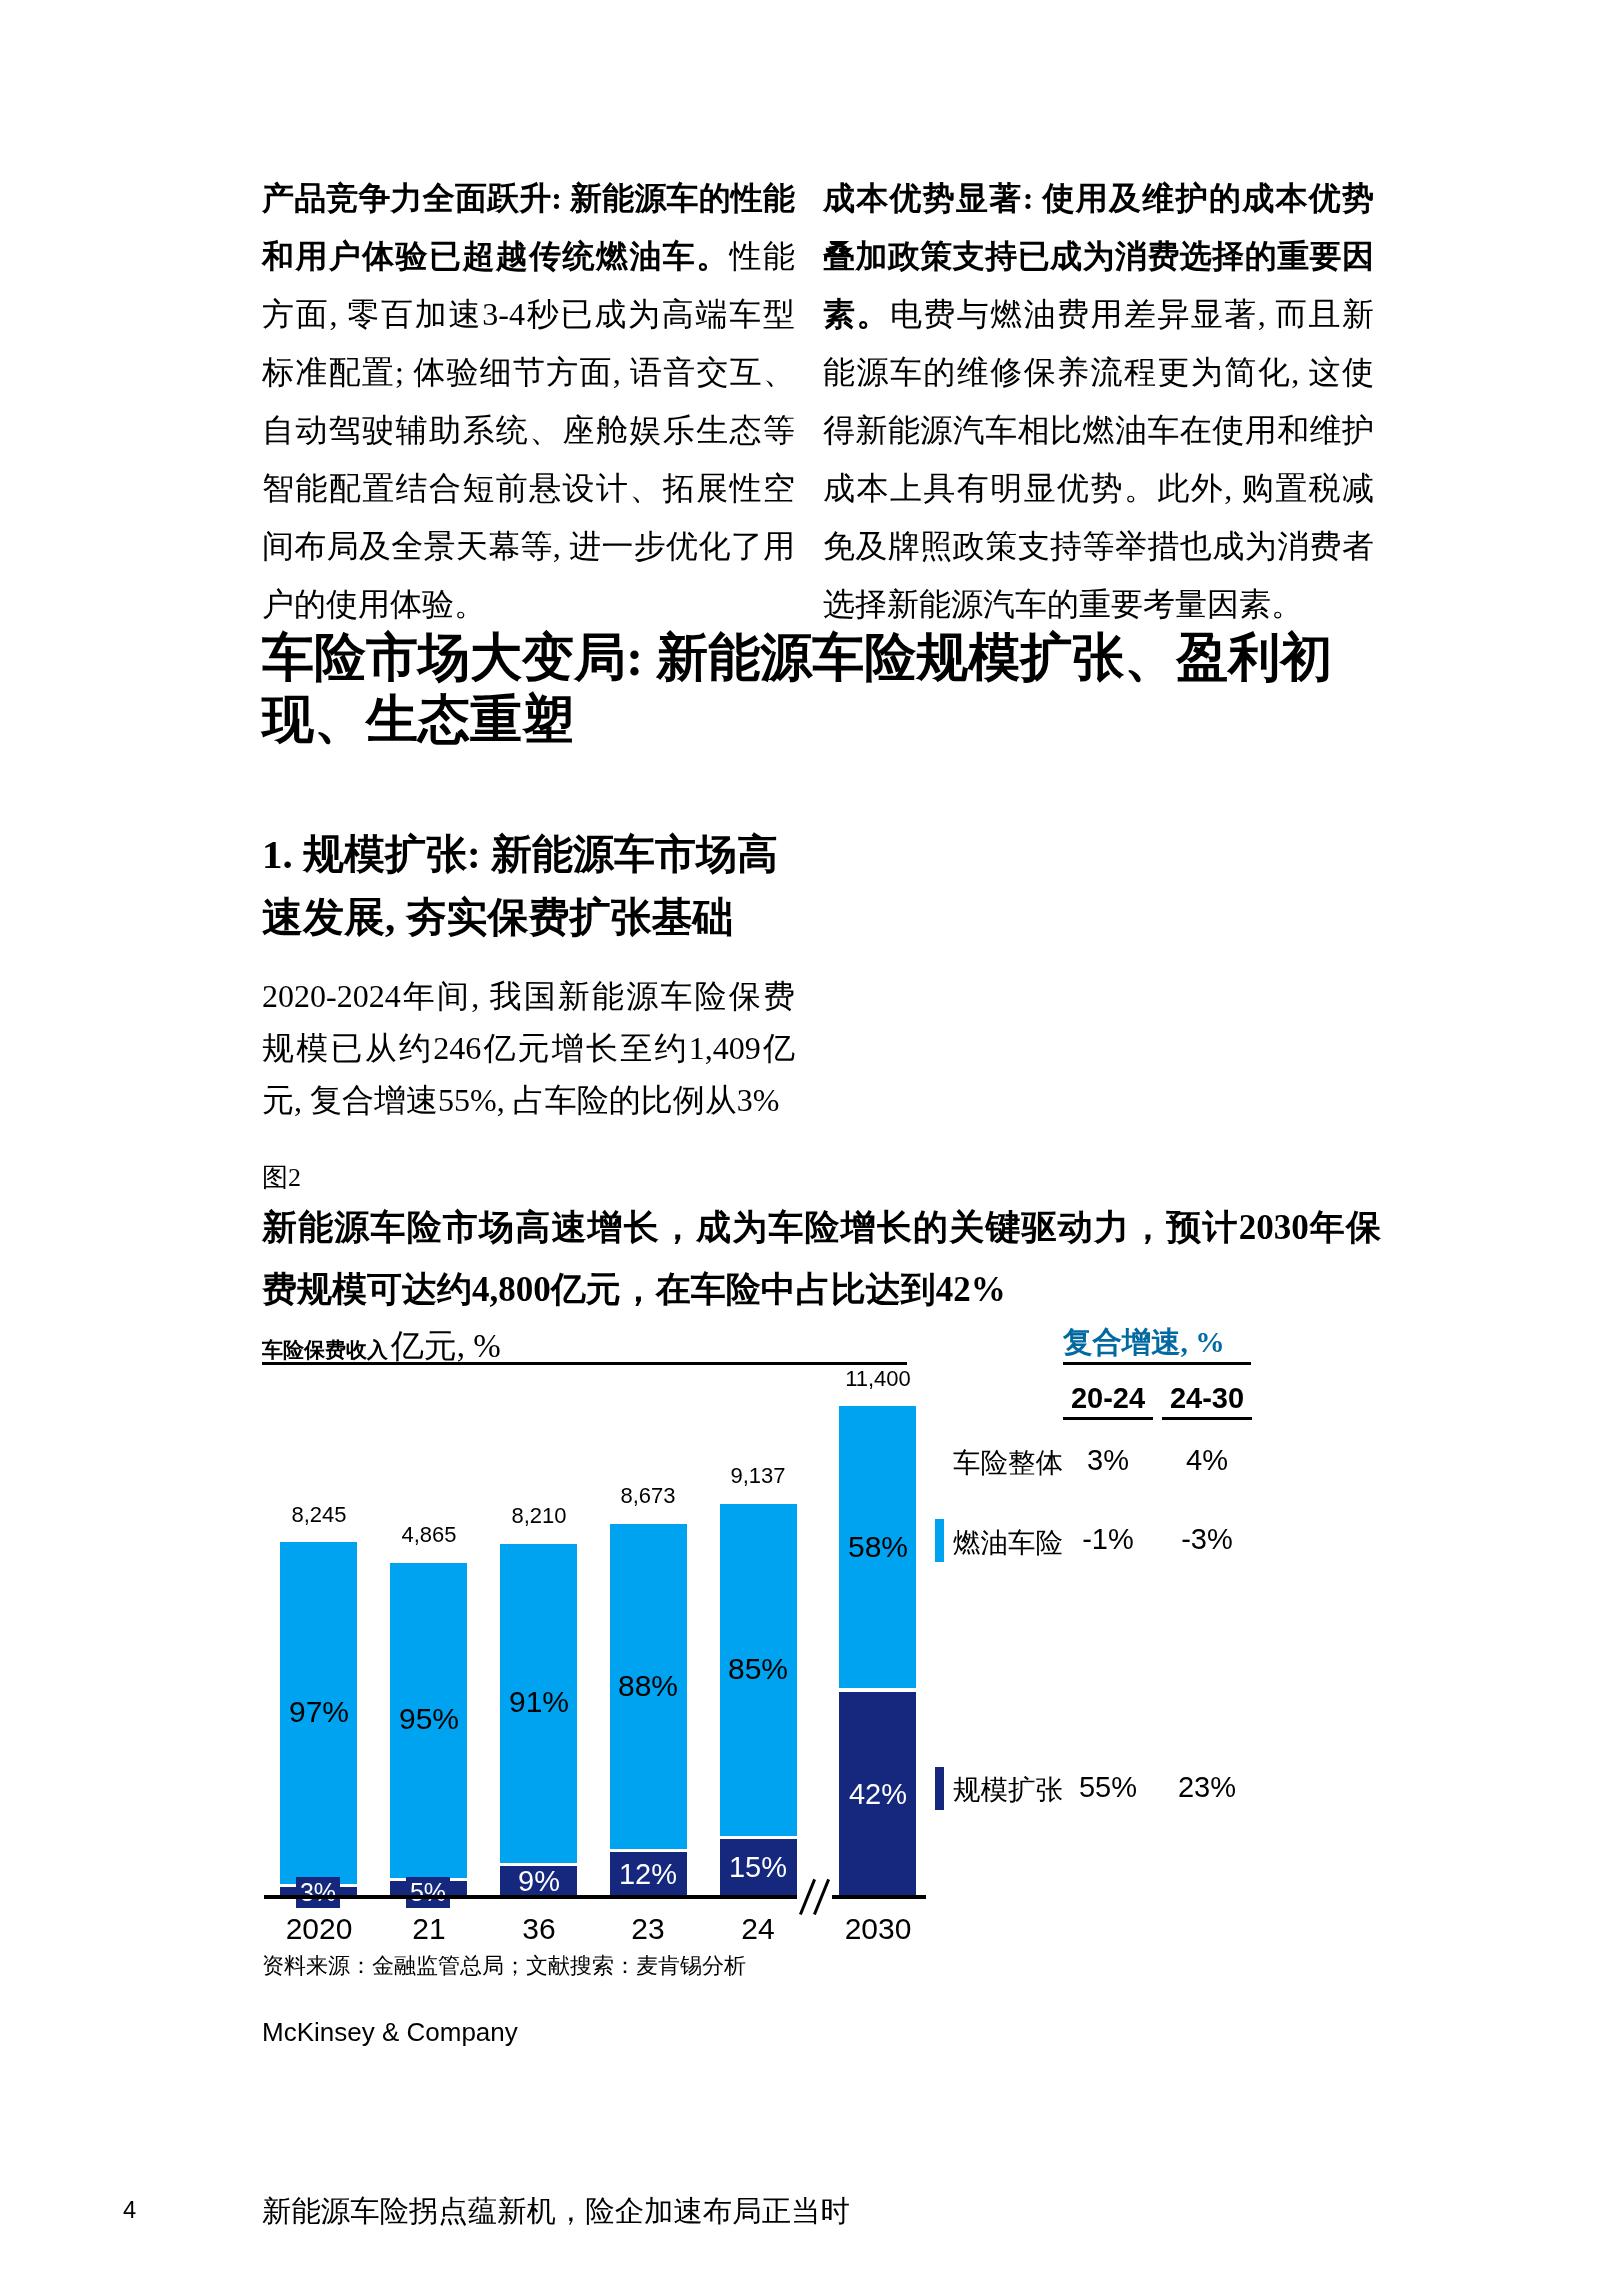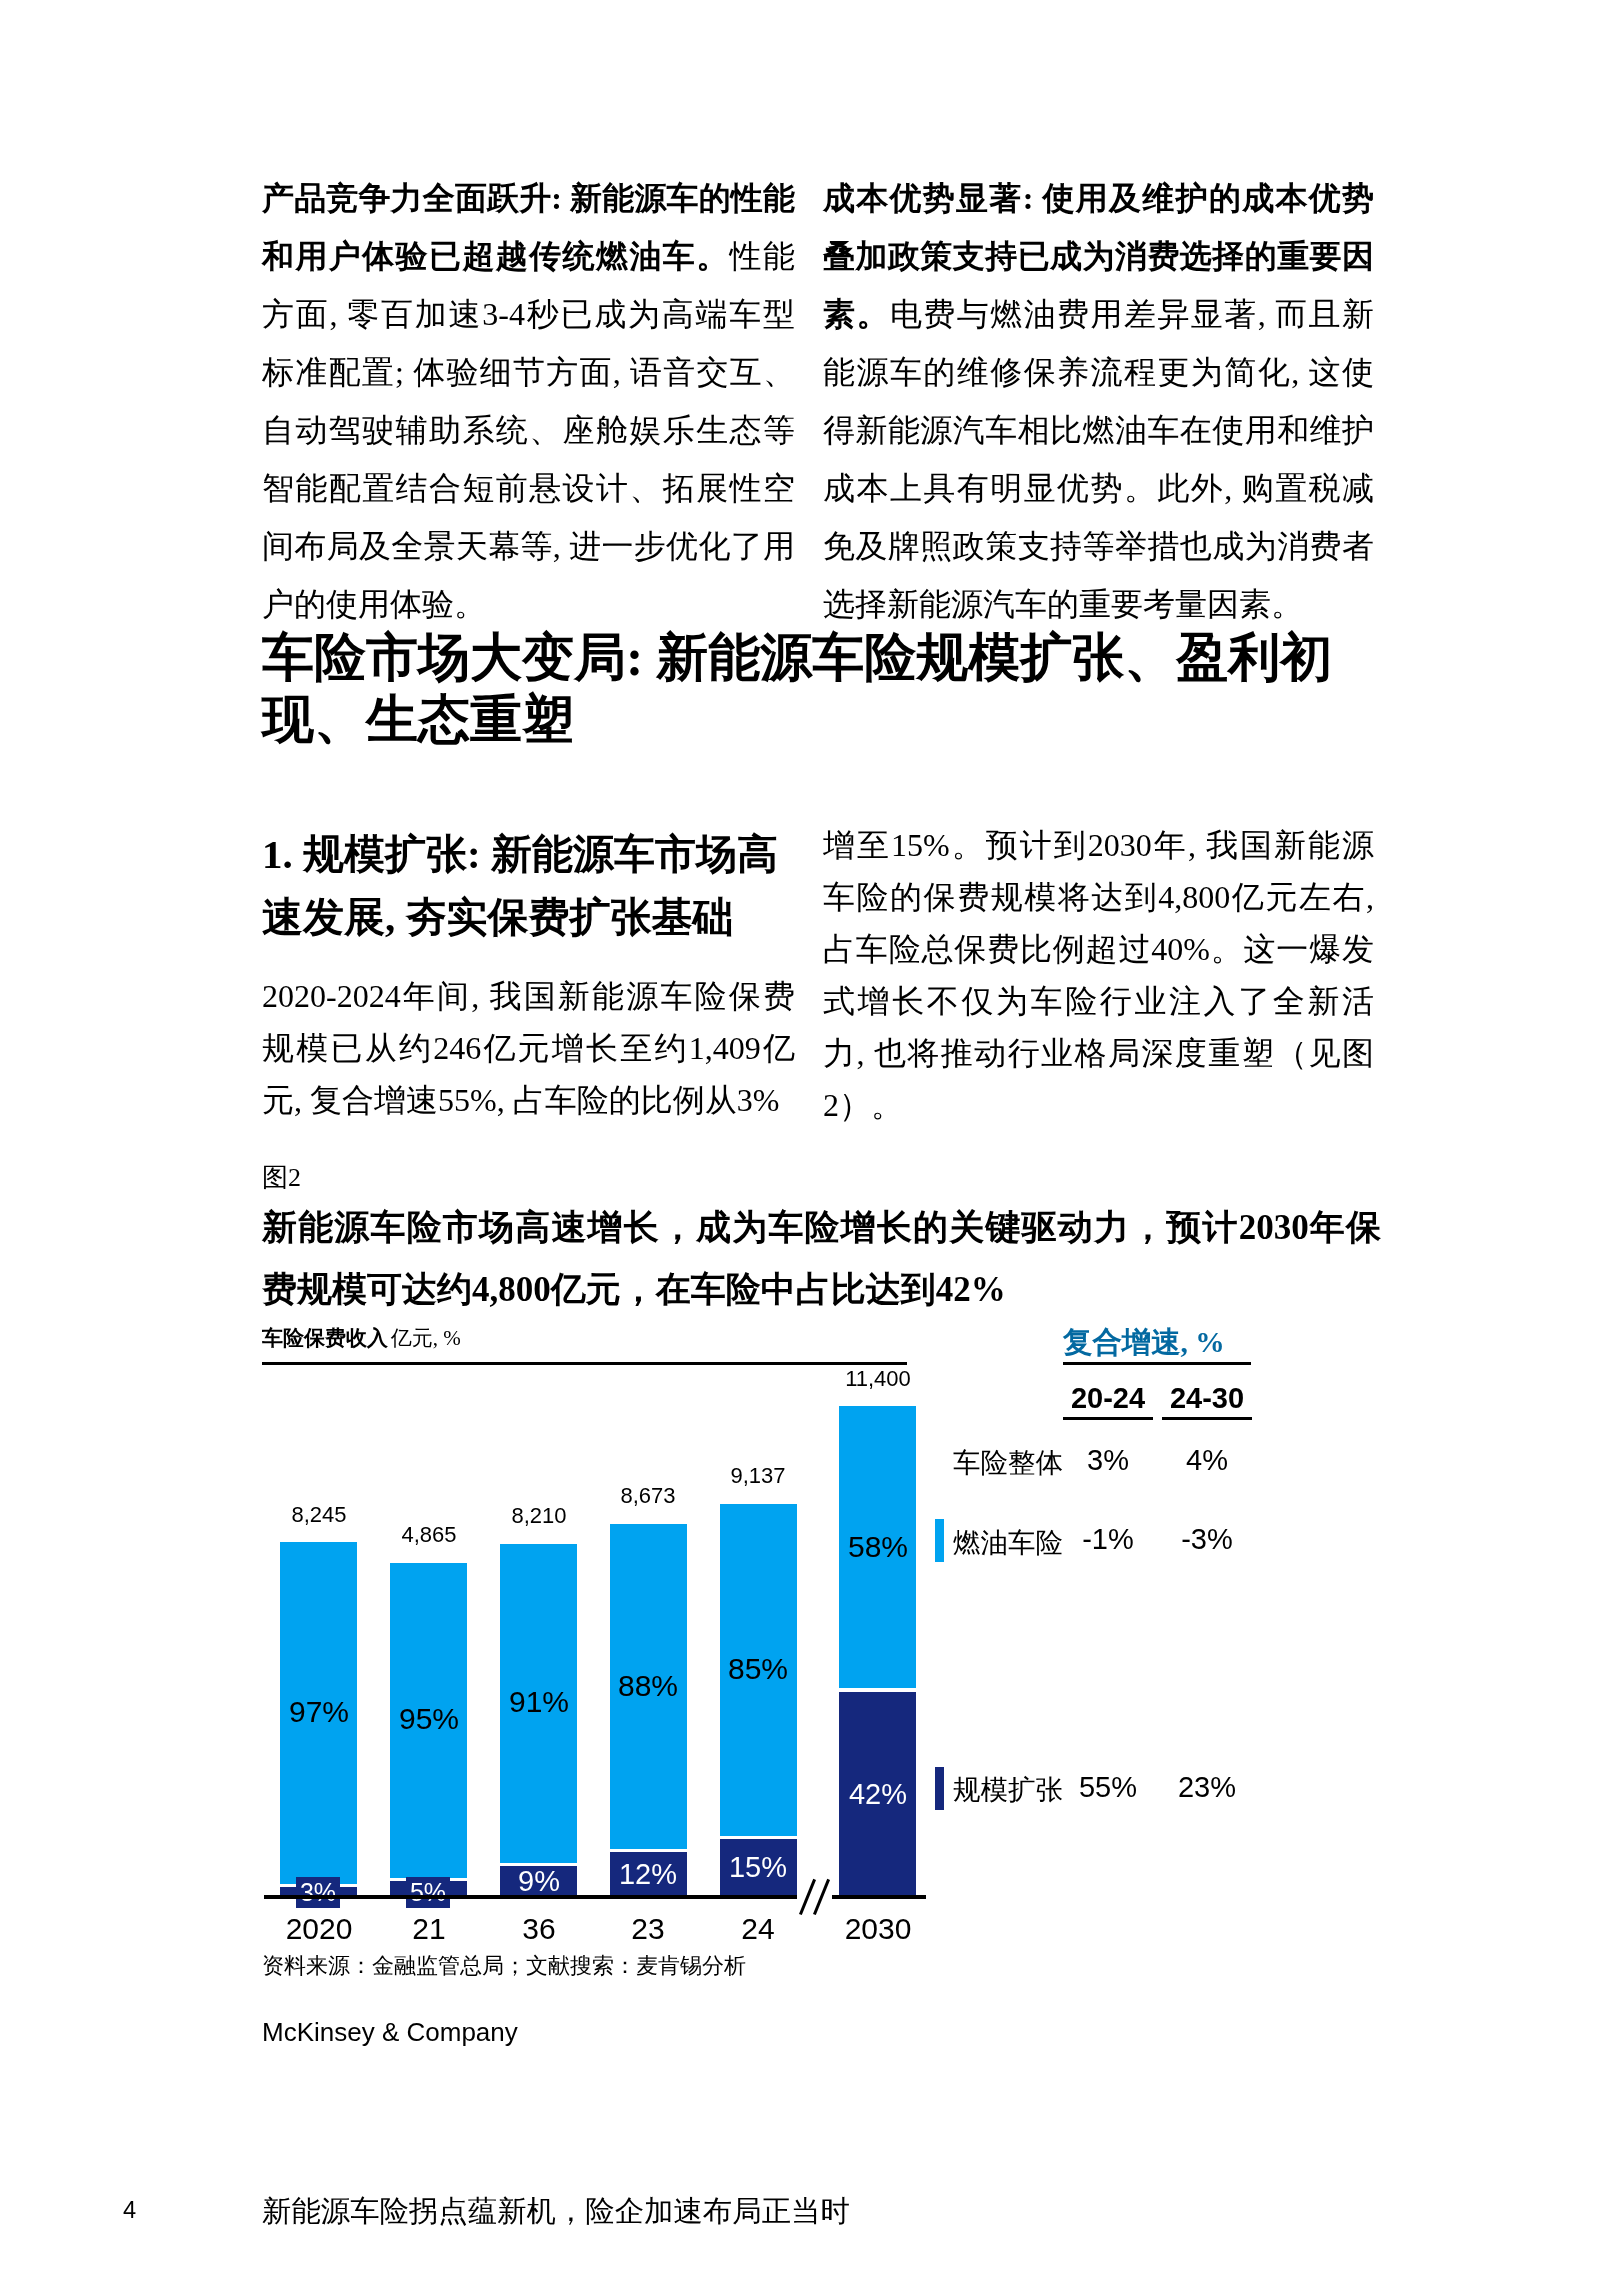--- a/index.html
+++ b/index.html
@@ -6,21 +6,21 @@
   #page{position:relative;width:1623px;height:2295px;background:#ffffff;color:#000;overflow:hidden;}
   .abs{position:absolute;}
   .body-par{font-family:"Liberation Serif","DejaVu Serif",serif;font-size:32px;line-height:58px;text-align:justify;color:#000;}
   .body-par b{font-weight:bold;}
   .sec-par{font-family:"Liberation Serif","DejaVu Serif",serif;font-size:32px;line-height:52px;text-align:justify;color:#000;}
   .h1{font-family:"Liberation Serif","DejaVu Serif",serif;font-weight:bold;font-size:52px;line-height:62px;color:#000;}
   .h2{font-family:"Liberation Serif","DejaVu Serif",serif;font-weight:bold;font-size:41px;line-height:63px;color:#000;}
   .fig-label{font-family:"Liberation Serif","DejaVu Serif",serif;font-size:26px;color:#000;}
   .fig-title{font-family:"Liberation Serif","DejaVu Serif",serif;font-weight:bold;font-size:35px;line-height:62px;color:#000;text-align:justify;}
   .chart-title-zh{font-family:"Liberation Serif","DejaVu Serif",serif;font-weight:bold;font-size:21px;color:#000;}
-  .chart-title-unit{font-family:"Liberation Serif","DejaVu Serif",serif;font-weight:normal;font-size:21px;color:#000;}
+  .chart-title-unit{font-family:"Liberation Serif","DejaVu Serif",serif;font-weight:normal;font-size:33px;color:#000;}
   .rule{background:#000;}
   .bar-total{font-family:"Liberation Sans","DejaVu Sans",sans-serif;font-size:22px;color:#000;text-align:center;}
   .bar-pct-light{font-family:"Liberation Sans","DejaVu Sans",sans-serif;font-size:30px;color:#000;text-align:center;}
   .bar-pct-dark{font-family:"Liberation Sans","DejaVu Sans",sans-serif;font-size:29px;color:#fff;text-align:center;}
   .callout{font-family:"Liberation Sans","DejaVu Sans",sans-serif;font-size:25px;color:#fff;display:flex;align-items:center;justify-content:center;}
   .x-label{font-family:"Liberation Sans","DejaVu Sans",sans-serif;font-size:30px;color:#000;text-align:center;}
   .tbl-header{font-family:"Liberation Serif","DejaVu Serif",serif;font-weight:bold;font-size:29.4px;color:#0369a1;}
   .tbl-col{font-family:"Liberation Sans","DejaVu Sans",sans-serif;font-weight:bold;font-size:29px;color:#000;text-align:center;}
   .tbl-rowlabel{font-family:"Liberation Serif","DejaVu Serif",serif;font-size:27.5px;color:#000;}
   .tbl-val{font-family:"Liberation Sans","DejaVu Sans",sans-serif;font-size:29px;color:#000;text-align:center;}
@@ -36,21 +36,20 @@
 <div id="page">
 
   <div class="abs body-par" style="left:262px;top:169px;width:533px;"><b>产品竞争力全面跃升: 新能源车的性能和用户体验已超越传统燃油车。</b><span>性能方面, 零百加速3-4秒已成为高端车型标准配置; 体验细节方面, 语音交互、自动驾驶辅助系统、座舱娱乐生态等智能配置结合短前悬设计、拓展性空间布局及全景天幕等, 进一步优化了用户的使用体验。</span></div>
 
   <div class="abs h1" style="left:262px;top:627px;width:1126px;">车险市场大变局: 新能源车险规模扩张、盈利初现、生态重塑</div>
 
   <div class="abs body-par" style="left:823px;top:169px;width:551px;"><b>成本优势显著: 使用及维护的成本优势叠加政策支持已成为消费选择的重要因素。</b><span>电费与燃油费用差异显著, 而且新能源车的维修保养流程更为简化, 这使得新能源汽车相比燃油车在使用和维护成本上具有明显优势。此外, 购置税减免及牌照政策支持等举措也成为消费者选择新能源汽车的重要考量因素。</span></div>
 
   <div class="abs h2" style="left:262px;top:823px;width:533px;">1. 规模扩张: 新能源车市场高速发展, 夯实保费扩张基础</div>
   <div class="abs sec-par" style="left:262px;top:970px;width:533px;">2020-2024年间, 我国新能源车险保费规模已从约246亿元增长至约1,409亿元, 复合增速55%, 占车险的比例从3%</div>
-  <div class="abs sec-par" style="left:823px;top:819px;width:551px;">增至15%。预计到2030年, 我国新能源车险的保费规模将达到4,800亿元左右, 占车险总保费比例超过40%。这一爆发式增长不仅为车险行业注入了全新活力, 也将推动行业格局深度重塑（见图2）。</div>
 
   <div class="abs fig-label" style="left:262px;top:1160px;">图2</div>
   <div class="abs fig-title" style="left:262px;top:1197px;width:1119px;">新能源车险市场高速增长，成为车险增长的关键驱动力，预计2030年保费规模可达约4,800亿元，在车险中占比达到42%</div>
 
   <div class="abs" style="left:262px;top:1324px;">
     <span class="chart-title-zh">车险保费收入</span>
     <span class="chart-title-unit">亿元, %</span>
   </div>
   <div class="abs rule" style="left:262px;top:1362px;width:645px;height:3.3px;"></div>
 

